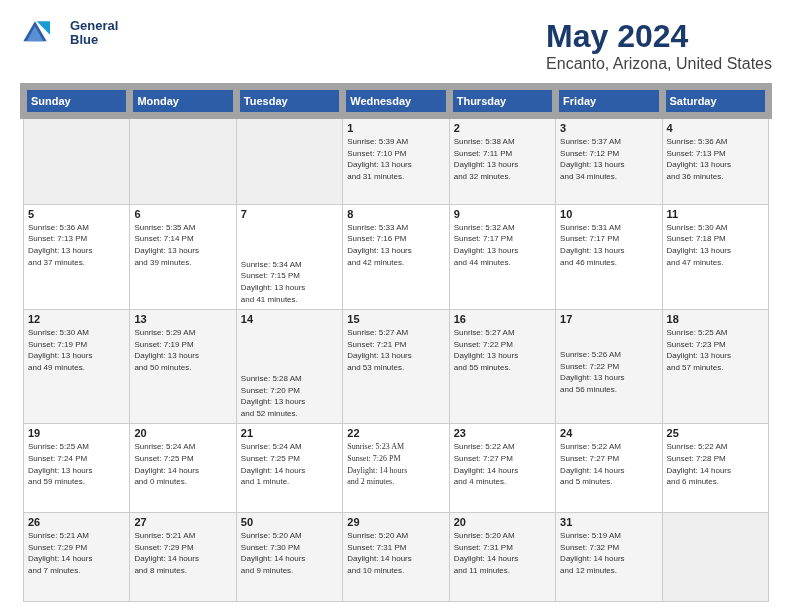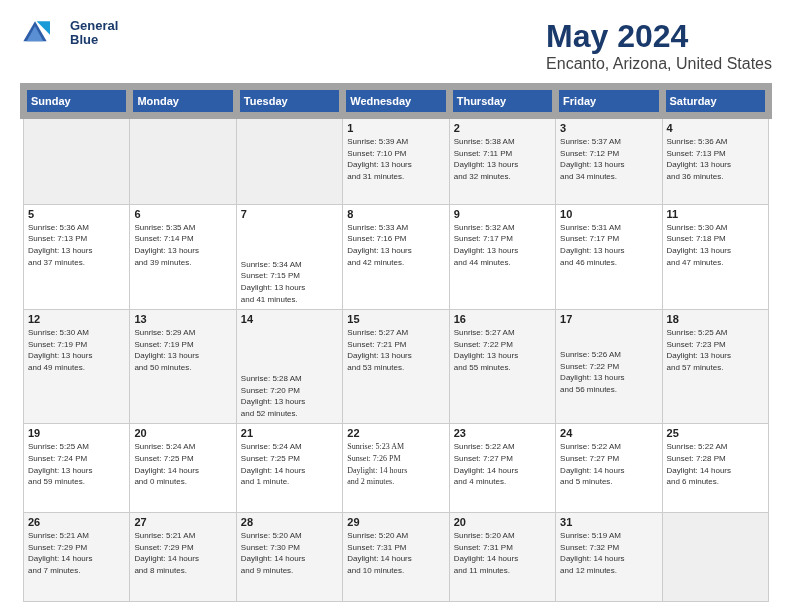--- a/index.html
+++ b/index.html
@@ -327,21 +327,21 @@
 and 7 minutes.</div>
           </td>
           <td>
             <span class="day-num">27</span>
             <div class="day-info" style="white-space: pre-line;">Sunrise: 5:21 AM
 Sunset: 7:29 PM
 Daylight: 14 hours
 and 8 minutes.</div>
           </td>
           <td>
-            <span class="day-num">28</span>
+            <span class="day-num">50</span>
             <div class="day-info" style="white-space: pre-line;">Sunrise: 5:20 AM
 Sunset: 7:30 PM
 Daylight: 14 hours
 and 9 minutes.</div>
           </td>
           <td>
             <span class="day-num">29</span>
             <div class="day-info" style="white-space: pre-line;">Sunrise: 5:20 AM
 Sunset: 7:31 PM
 Daylight: 14 hours

